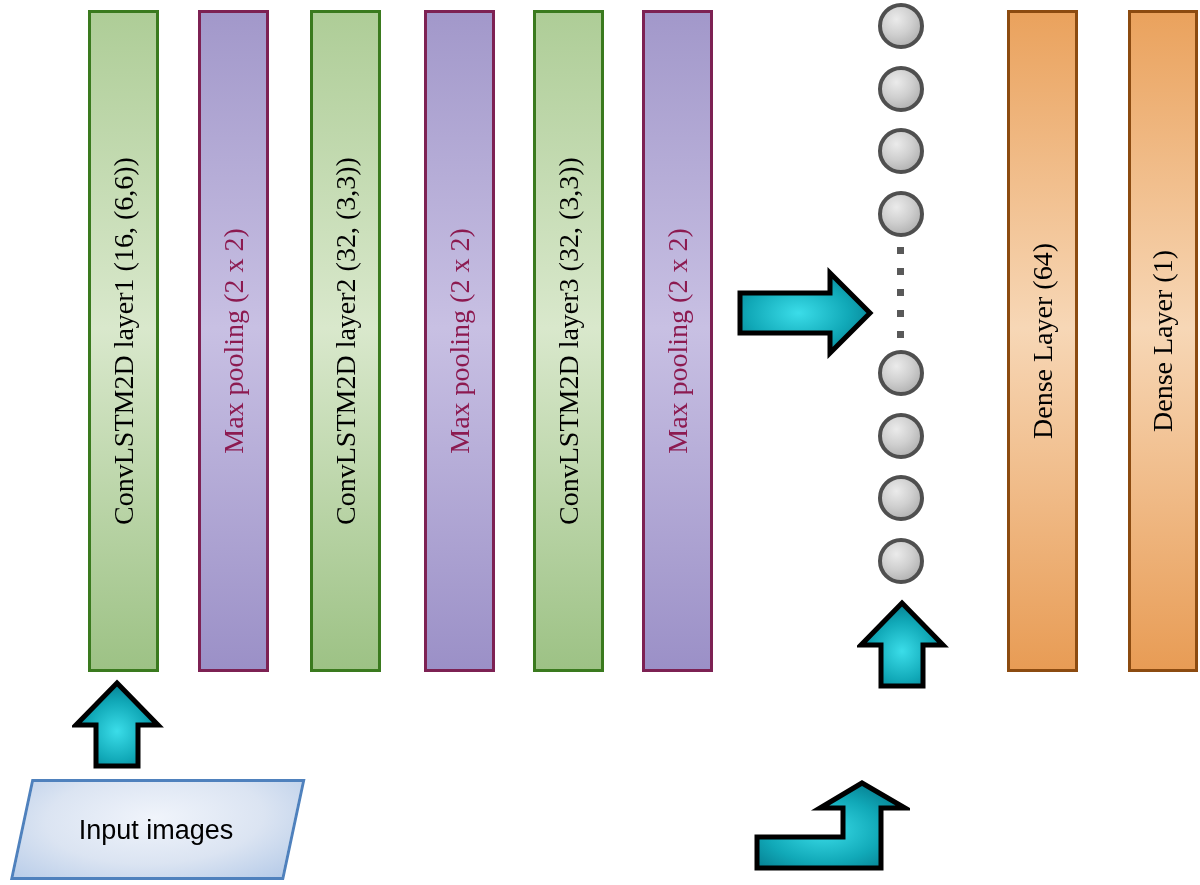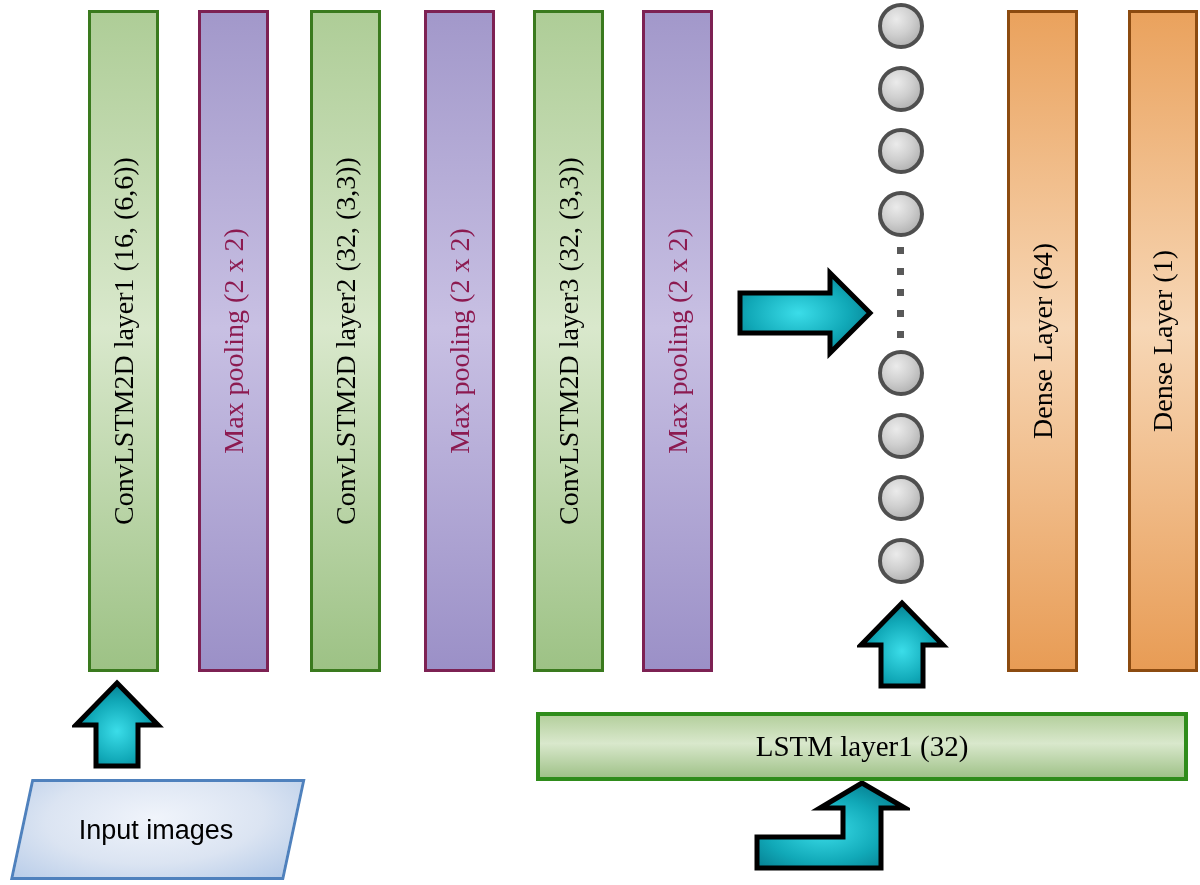--- a/index.html
+++ b/index.html
@@ -132,23 +132,20 @@
     <defs>
       <radialGradient id="tg4" cx="45%" cy="55%" r="70%">
         <stop offset="0%" stop-color="#3bdde9"></stop>
           <stop offset="55%" stop-color="#11a9b8"></stop>
           <stop offset="100%" stop-color="#027285"></stop>
       </radialGradient>
     </defs>
     <polygon points="112,4 155,29 131,29 131,89 7,89 7,58 93,58 93,29 70,29" fill="url(#tg4)" stroke="#000" stroke-width="5" stroke-linejoin="miter"></polygon>
   </svg>
 
-  <div class="lstm-bar">
-    <span>LSTM layer1 (32)</span>
-  </div>
 
   <div class="para images" style="left:10px;top:779px;width:274px;height:101px">
     <div class="para-bg"></div>
     <div class="para-text">
       <div>Input images</div>
     </div>
   </div>
 
 
 </div>

